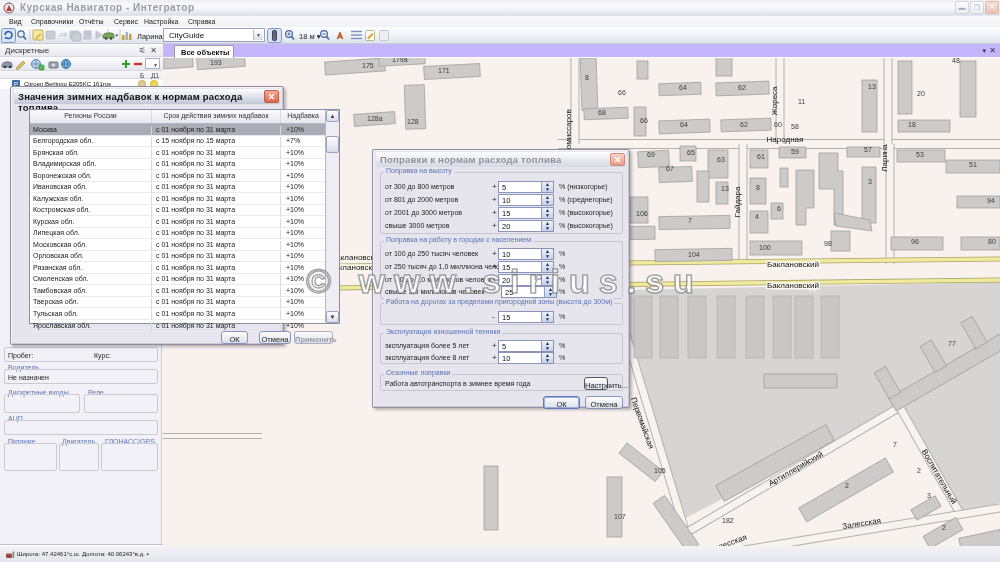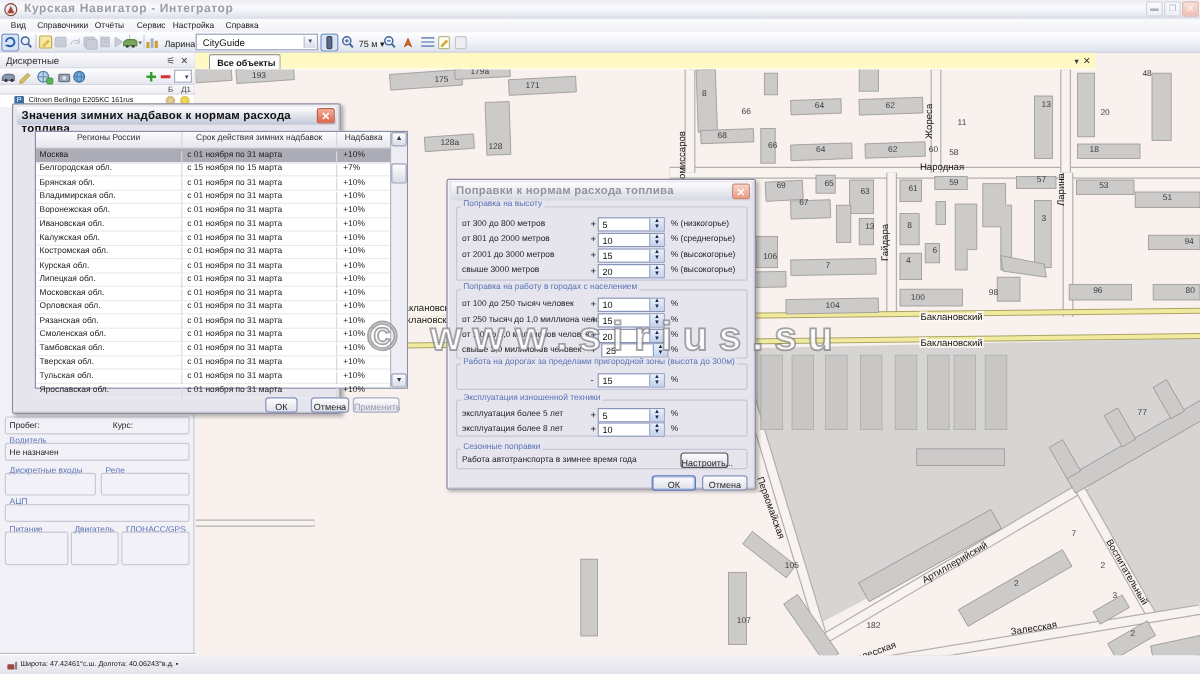--- a/index.html
+++ b/index.html
@@ -25,21 +25,21 @@
 #leftpanel { left:0; top:44px; width:162px; height:502px; background:#F2F1F7; border-right:1px solid #C9CCD6; }
 #lph { left:0; top:0; width:162px; height:13px; background:linear-gradient(#FBFBFD,#E8E8F0); border-bottom:1px solid #D8D8E2; }
 #lph .t { position:absolute; left:5px; top:2px; font-size:8px; color:#333; }
 #lptool { left:0; top:13px; width:162px; height:14px; background:linear-gradient(#FDFDFE,#E6E7EF); border-bottom:1px solid #D4D5DF; }
 #lpcols { left:0; top:27px; width:162px; height:8px; background:linear-gradient(#FAFAFC,#ECECF2); border-bottom:1px solid #D8D8E0; font-size:6.5px; color:#444; }
 #lprow { left:0; top:35px; width:162px; height:10px; background:#FFFFFF; font-size:6px; color:#111; }
 .grplabel { position:absolute; font-size:7px; color:#5873B6; background:#F2F1F7; padding:0 2px; }
 .grpbox { position:absolute; border:1px solid #C9C9D6; border-radius:2px; }
 .lbl-black { position:absolute; font-size:7px; color:#222; }
 
-#tabstrip { left:163px; top:44px; width:750px; height:14px; background:#fef9c3; border-bottom:1px solid #FFFFFF; }
+#tabstrip { left:163px; top:44px; width:837px; height:14px; background:#c4b5fd; border-bottom:1px solid #FFFFFF; }
 #tab1 { position:absolute; left:11px; top:1px; width:60px; height:13px; background:#FCFCFC; border:1px solid #9A9A9A; border-bottom:none; border-radius:2px 2px 0 0; font-size:7.5px; font-weight:bold; color:#111; padding:2px 0 0 6px; }
 
 #statusbar { left:0; top:545px; width:1000px; height:17px; background:linear-gradient(#F2F2F7,#E4E4EC); border-top:1px solid #FFFFFF; box-shadow:0 -1px 0 #C2C2CE; font-size:6px; color:#222; }
 #statusbar .txt { position:absolute; left:17px; top:5px; }
 
 .dlg { position:absolute; background:#E6E5EE; border:1px solid #8E8EA0; border-radius:2px;
   box-shadow:inset 1px 1px 0 #F6F6F9, inset -1px -1px 0 #C9C9D6, 2px 2px 3px rgba(0,0,0,0.25); }
 .dlgtitle { position:absolute; left:3px; top:2px; right:3px; height:15px;
   background:linear-gradient(#FEFEFE,#C2C7D8); border-radius:1px;
   font-size:9.5px; font-weight:bold; padding:2px 0 0 4px; letter-spacing:0.2px; }
@@ -316,21 +316,21 @@
         <line x1="33" y1="4.5" x2="44" y2="4.5"></line>
         <line x1="33" y1="8" x2="44" y2="8"></line>
         <line x1="33" y1="11.5" x2="44" y2="11.5"></line>
       </g>
       <rect x="47.5" y="3.5" width="9" height="10" rx="1" fill="#FDFDF2" stroke="#B8B890"></rect>
       <path d="M49 11 l5 -5 l1.5 1.5 l-5 5 z" fill="#D8A838"></path>
       <rect x="61.5" y="3.5" width="9" height="10" rx="1" fill="#EEEEF2" stroke="#C5C8D2"></rect>
     </svg>
     <div style="position:absolute;left:137px;top:5px;font-size:7.5px;color:#222">Ларина:</div>
     <div style="position:absolute;left:163px;top:1px;width:102px;height:14px;background:#fff;border:1px solid #98A3C0;font-size:8px;padding:2px 0 0 5px;color:#111">CityGuide<div style="position:absolute;right:1px;top:1px;width:10px;height:10px;background:linear-gradient(#FBFBFD,#D9DDE8);border-left:1px solid #B9BFCE;font-size:5px;line-height:10px;text-align:center;color:#445">▼</div></div>
-    <div style="position:absolute;left:299px;top:5px;font-size:7.5px;color:#222">75 м ▾</div>
+    <div style="position:absolute;left:299px;top:5px;font-size:7.5px;color:#222">18 м ▾</div>
   </div>
 <div class="abs" id="tabstrip">
   <div id="tab1">Все объекты</div>
   <div style="position:absolute;right:14px;top:3px;font-size:7px;color:#333">▾</div>
   <div style="position:absolute;right:4px;top:2px;font-size:8px;color:#333">✕</div>
 </div>
 
 <div class="abs" id="leftpanel">
   <div class="abs" id="lph">
     <div class="t">Дискретные</div>
@@ -525,21 +525,21 @@
         <div class="colsep" style="left:250px"></div>
       </div>
       <div id="vsb">
         <div class="sbtn" style="top:0">▲</div>
         <div class="sbtn" style="bottom:0">▼</div>
         <div style="position:absolute;left:0;top:26px;width:13px;height:17px;background:linear-gradient(#FDFDFE,#D9DCE6);border:1px solid #9aa2bc;border-radius:2px"></div>
       </div>
     </div>
   <div class="btn" style="left:210px;top:244px;width:27px;">ОК</div>
   <div class="btn" style="left:248px;top:244px;width:32px;">Отмена</div>
-  <div class="btn disabled" style="left:283px;top:244px;width:39px;">Применить</div>
+  <div class="btn disabled" style="left:283px;top:244px;width:39px;font-weight:bold;">Применить</div>
 </div>
 
 <div class="dlg" id="dlg2" style="left:372px;top:149px;width:258px;height:259px;z-index:30">
   <div class="dlgtitle inactive">Поправки к нормам расхода топлива
     <div class="xbtn" style="right:1px;">✕</div>
   </div>
   <div id="dlg2body">
       <div class="fgrp" style="left:7px;top:22px;width:243px;height:62px"></div>
       <div class="fglabel" style="left:11px;top:17px">Поправка на высоту</div>
       <div class="frow" style="left:12px;top:33px">от 300 до 800 метров</div>
@@ -587,21 +587,21 @@
       <div class="pm" style="left:119px;top:191px">+</div>
       <div class="spin" style="left:125px;top:190px">5<div class="ud">▲<br>▼</div></div>
       <div class="pct" style="left:186px;top:192px">%</div>
       <div class="frow" style="left:12px;top:204px">эксплуатация более 8 лет</div>
       <div class="pm" style="left:119px;top:203px">+</div>
       <div class="spin" style="left:125px;top:202px">10<div class="ud">▲<br>▼</div></div>
       <div class="pct" style="left:186px;top:204px">%</div>
       <div class="fgrp" style="left:7px;top:224px;width:243px;height:17px"></div>
       <div class="fglabel" style="left:11px;top:219px">Сезонные поправки</div>
       <div class="frow" style="left:12px;top:230px">Работа  автотранспорта в зимнее время года</div>
-      <div class="btn" style="left:194px;top:227px;width:40px;border-color:#555">Настроить...</div>
+      <div class="btn" style="left:211px;top:227px;width:24px;border-color:#555">Настроить...</div>
     </div>
   <div class="btn focus" style="left:170px;top:246px;width:37px;">ОК</div>
   <div class="btn" style="left:212px;top:246px;width:38px;">Отмена</div>
 </div>
 
 <div class="abs" id="wm">© www.sirius.su</div>
 
 <div class="abs" id="statusbar">
   <svg style="position:absolute;left:6px;top:5px" width="9" height="8" viewBox="0 0 9 8">
       <rect x="0" y="2.5" width="6" height="4.5" rx="1" fill="#9A4A42"></rect>

